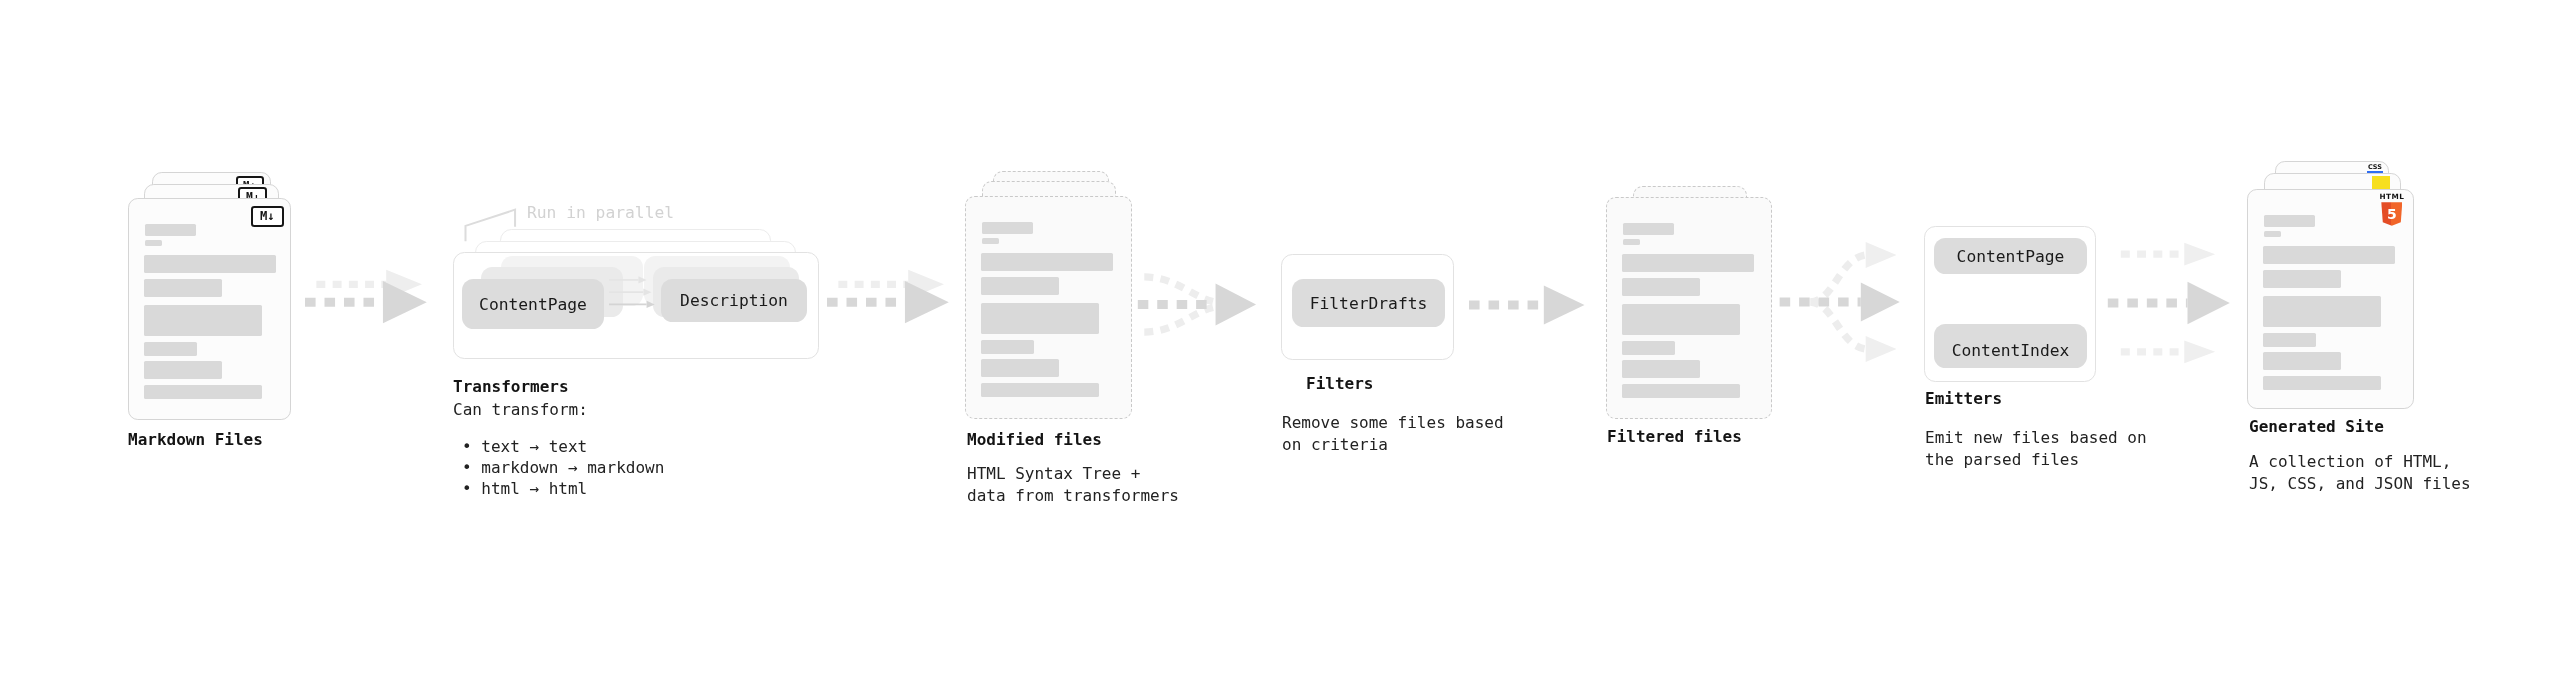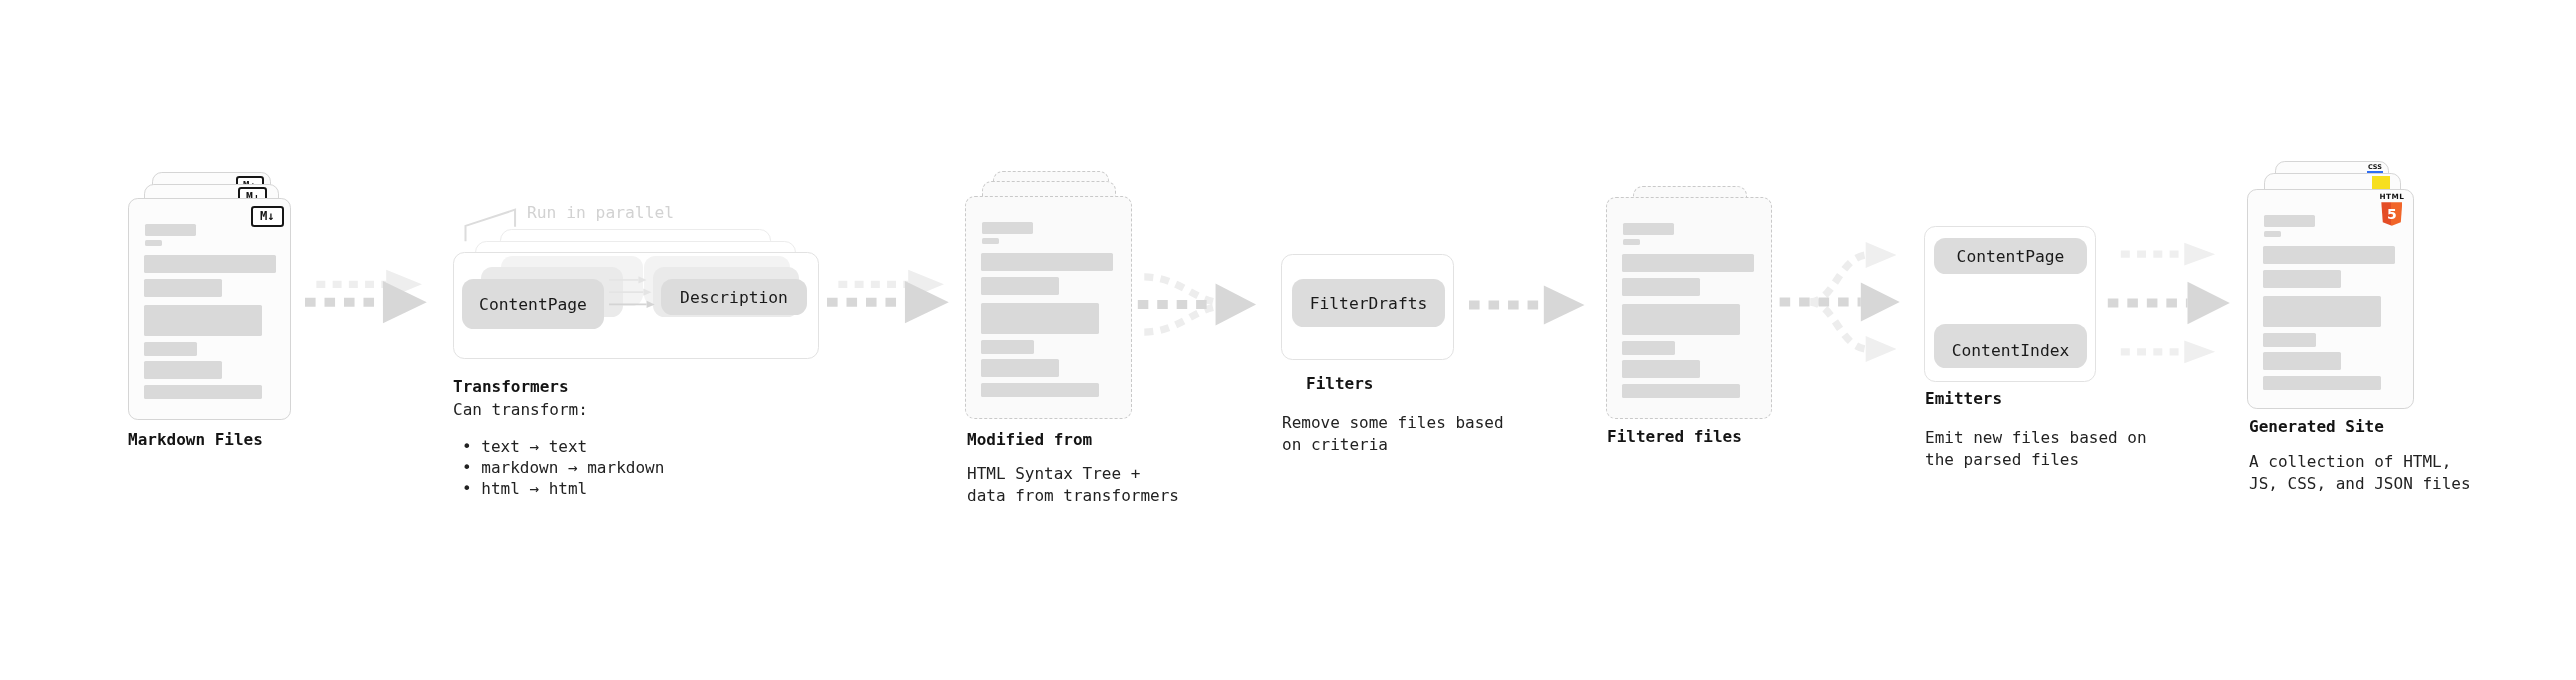--- a/index.html
+++ b/index.html
@@ -96,21 +96,21 @@
     <div class="annotation" style="left:527px;top:205px;">Run in parallel</div>
 
     <div class="pill ghost2" style="left:501px;top:256px;width:142px;height:50px;"></div>
     <div class="pill ghost1" style="left:481px;top:267px;width:142px;height:50px;"></div>
     <div class="pill" style="left:462px;top:279px;width:142px;height:50px;">
         <span>ContentPage</span>
       </div>
 
     <div class="pill ghost2" style="left:644px;top:256px;width:146px;height:50px;"></div>
     <div class="pill ghost1" style="left:653px;top:267px;width:146px;height:50px;"></div>
-    <div class="pill" style="left:661px;top:279px;width:146px;height:36px;">
+    <div class="pill" style="left:661px;top:279px;width:146px;height:43px;">
         <span>Description</span>
       </div>
 
     <svg style="left:609px;top:275px;" width="49" height="36" viewBox="0 0 60 44">
       <line x1="0" y1="6" x2="36" y2="6" stroke="#e4e4e4" stroke-width="2"></line>
         <polygon points="36,1.5 46,6 36,10.5" fill="#e4e4e4"></polygon>
       <line x1="0" y1="21" x2="42" y2="21" stroke="#e4e4e4" stroke-width="2"></line>
         <polygon points="42,16.5 52,21 42,25.5" fill="#e4e4e4"></polygon>
       <line x1="0" y1="36" x2="46" y2="36" stroke="#d4d4d4" stroke-width="2"></line>
         <polygon points="46,31.5 56,36 46,40.5" fill="#d4d4d4"></polygon>
@@ -136,21 +136,21 @@
     <div class="doc dashed" style="left:965px;top:196px;width:167px;height:223px;">
         <div class="bar" style="left: 16.3px; top: 25px; width: 51px; height: 12.2px;"></div>
         <div class="bar" style="left: 16.3px; top: 41px; width: 17px; height: 5.7px;"></div>
         <div class="bar" style="left: 15.4px; top: 56px; width: 132px; height: 18px;"></div>
         <div class="bar" style="left: 15.4px; top: 80px; width: 78px; height: 18px;"></div>
         <div class="bar" style="left: 15.4px; top: 106px; width: 118px; height: 31px;"></div>
         <div class="bar" style="left: 15.4px; top: 143px; width: 53px; height: 14px;"></div>
         <div class="bar" style="left: 15.4px; top: 162px; width: 78px; height: 18px;"></div>
         <div class="bar" style="left: 15.4px; top: 186px; width: 118px; height: 14px;"></div>
       </div>
-    <div class="title" style="left:967px;top:432px;">Modified from</div>
+    <div class="title" style="left:967px;top:432px;">Modified files</div>
     <div class="sub" style="left:967px;top:466px;">HTML Syntax Tree +</div>
     <div class="sub" style="left:967px;top:488px;">data from transformers</div>
   </div>
 
   <svg style="left:1136px;top:264px;" width="134" height="81" viewBox="0 0 165 100">
     <path d="M10,16 C50,16 70,42 98,47" fill="none" stroke="#ededed" stroke-width="9" stroke-dasharray="11 9"></path>
     <path d="M10,84 C50,84 70,58 98,53" fill="none" stroke="#ededed" stroke-width="9" stroke-dasharray="11 9"></path>
     <line x1="2" y1="50" x2="98" y2="50" stroke="#d7d7d7" stroke-width="11" stroke-dasharray="13 11"></line>
     <polygon points="98,24 148,50 98,76" fill="#d7d7d7"></polygon>
   </svg>

